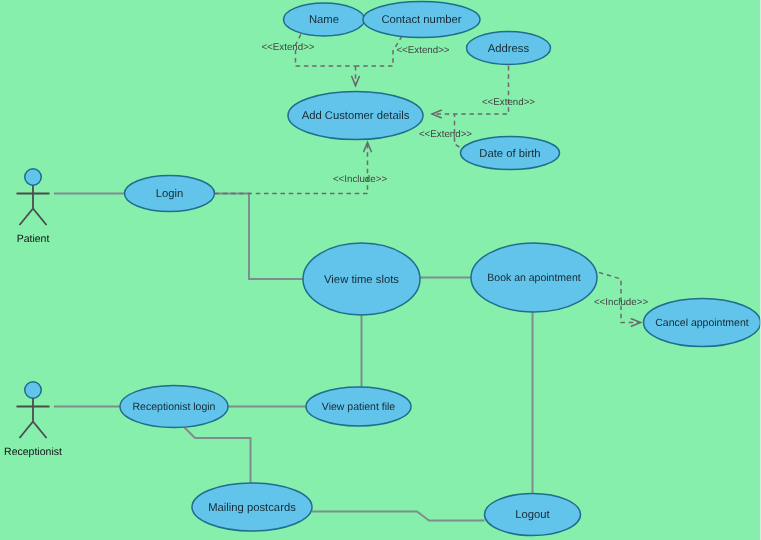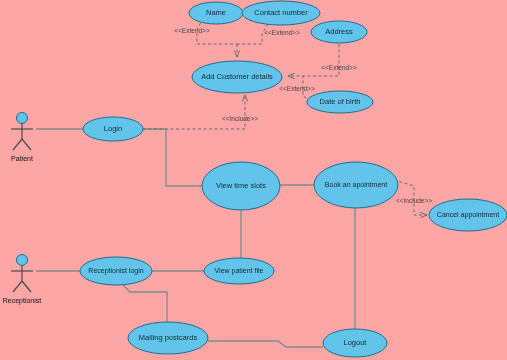--- a/index.html
+++ b/index.html
@@ -4,21 +4,21 @@
 <style>
   html, body {
     margin: 0;
     padding: 0;
     background: #ffffff;
   }
   #canvas {
     position: relative;
     width: 507px;
     height: 360px;
-    background: #fca5a5;
+    background: #86efac;
     font-family: "Liberation Sans", sans-serif;
     overflow: hidden;
   }
   svg#diagram {
     position: absolute;
     left: 0;
     top: 0;
     width: 507px;
     height: 360px;
   }

